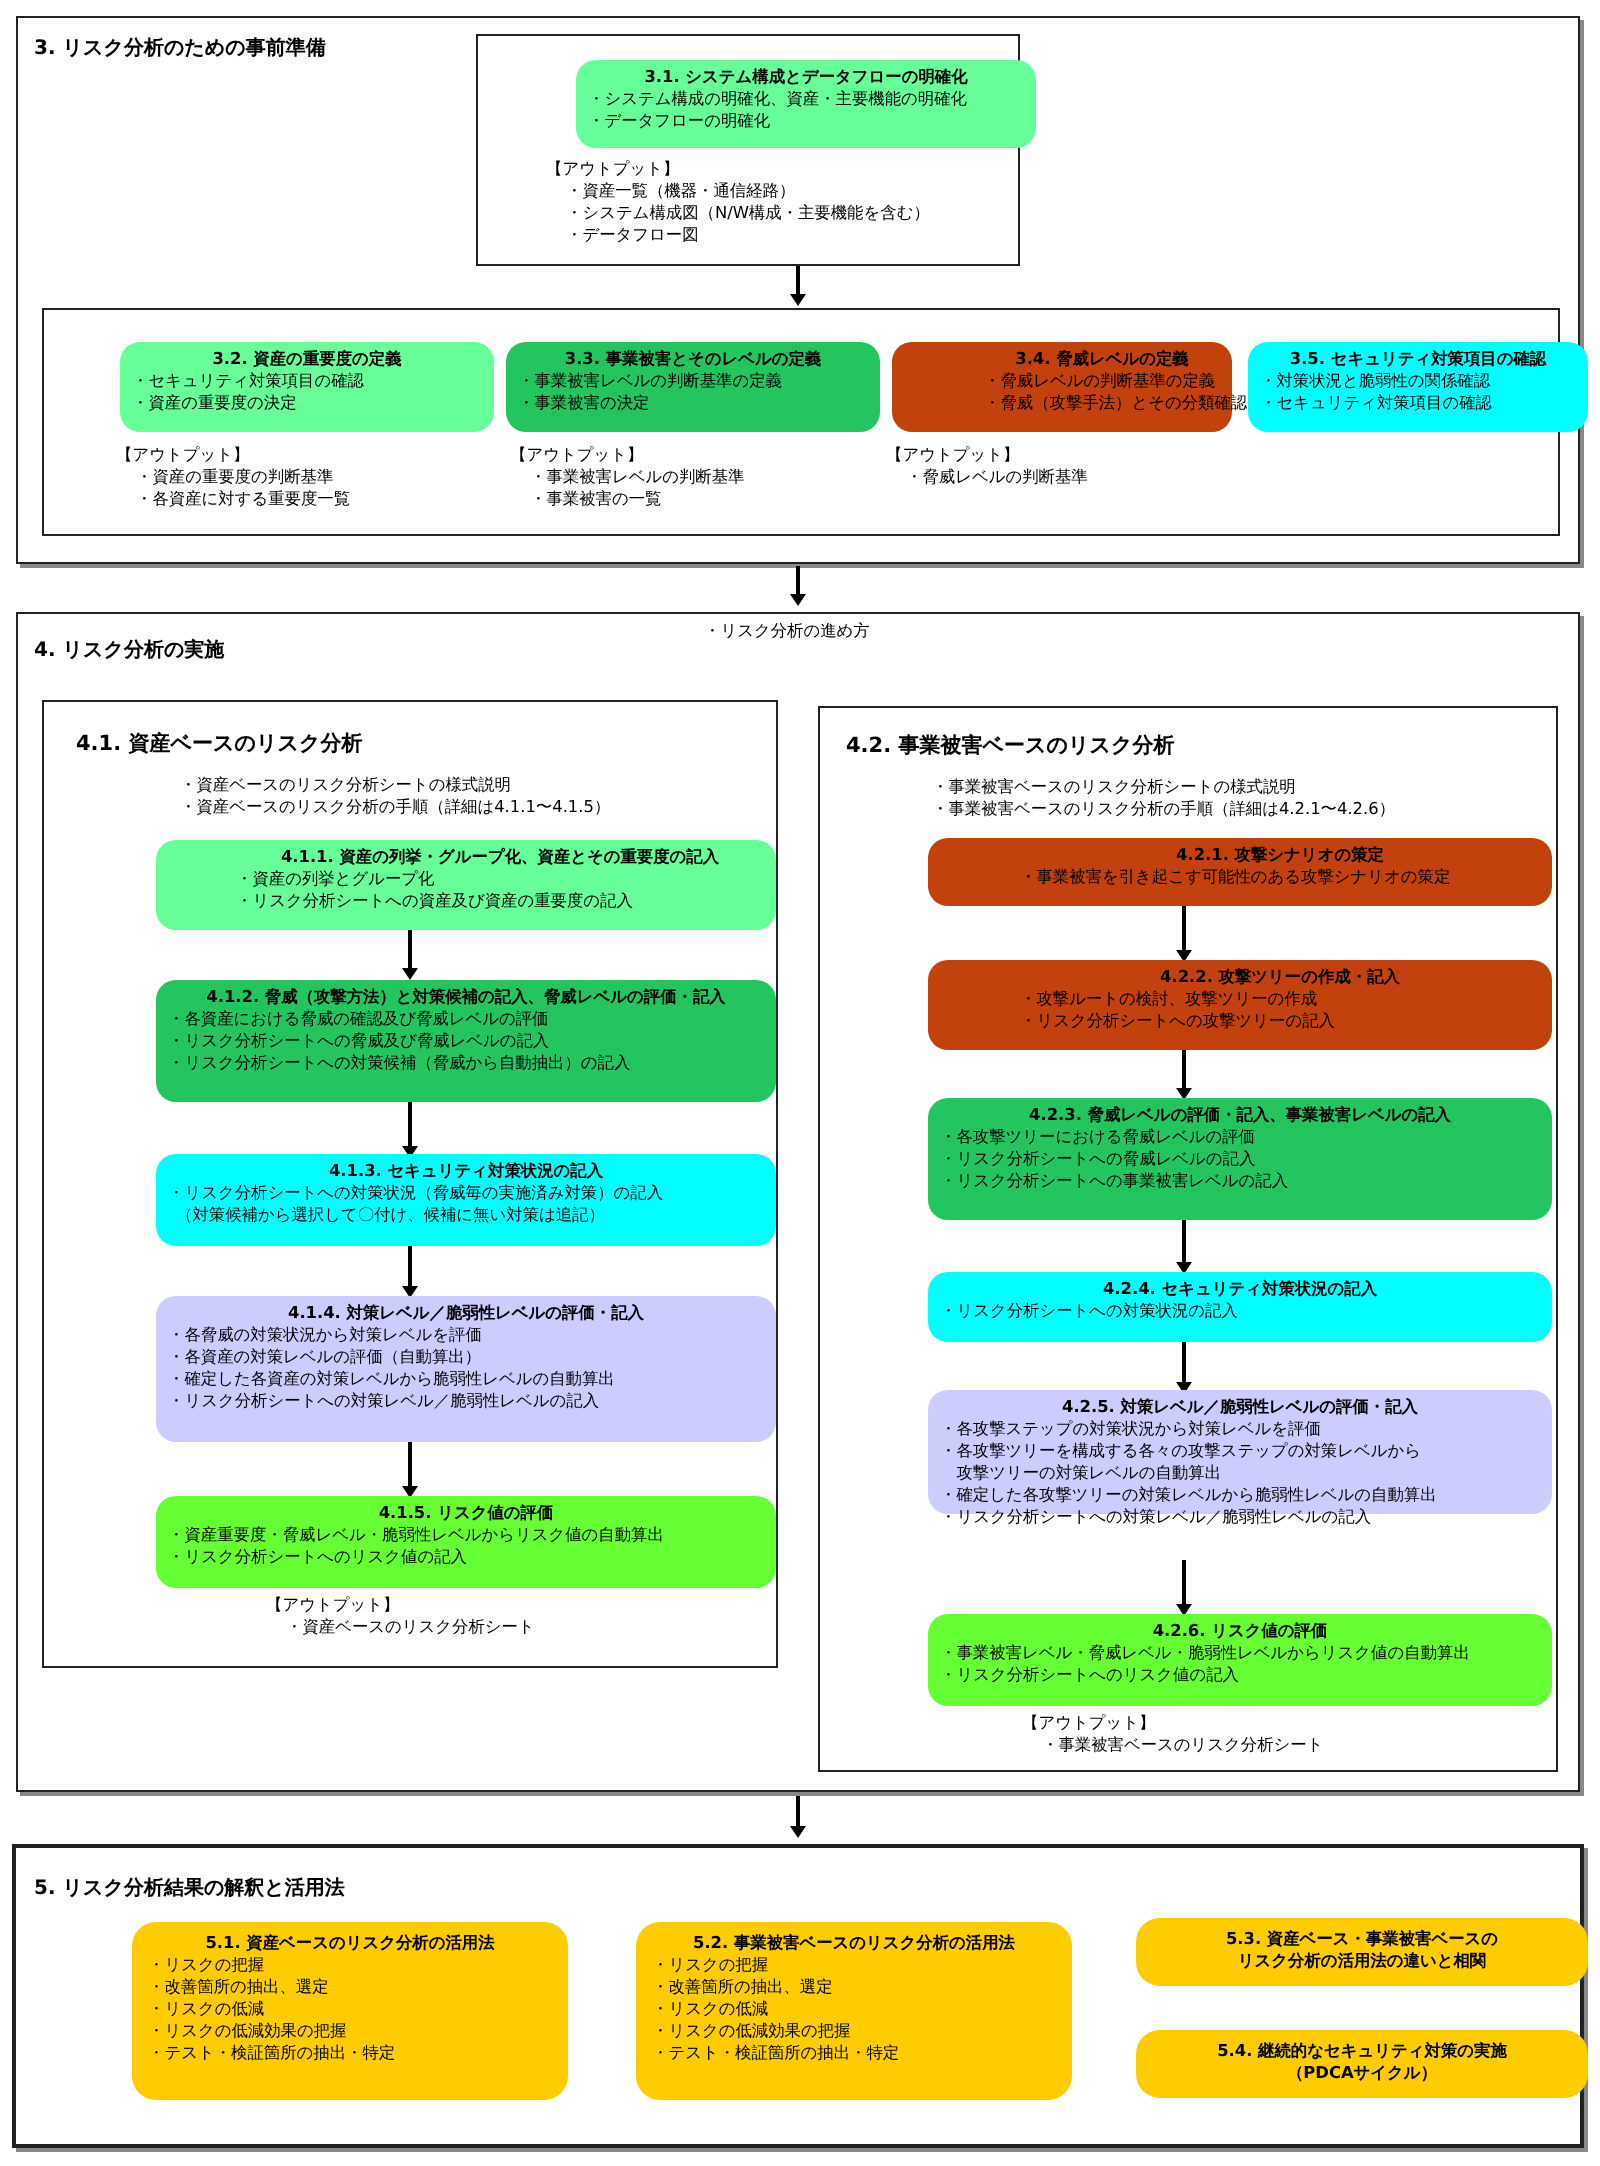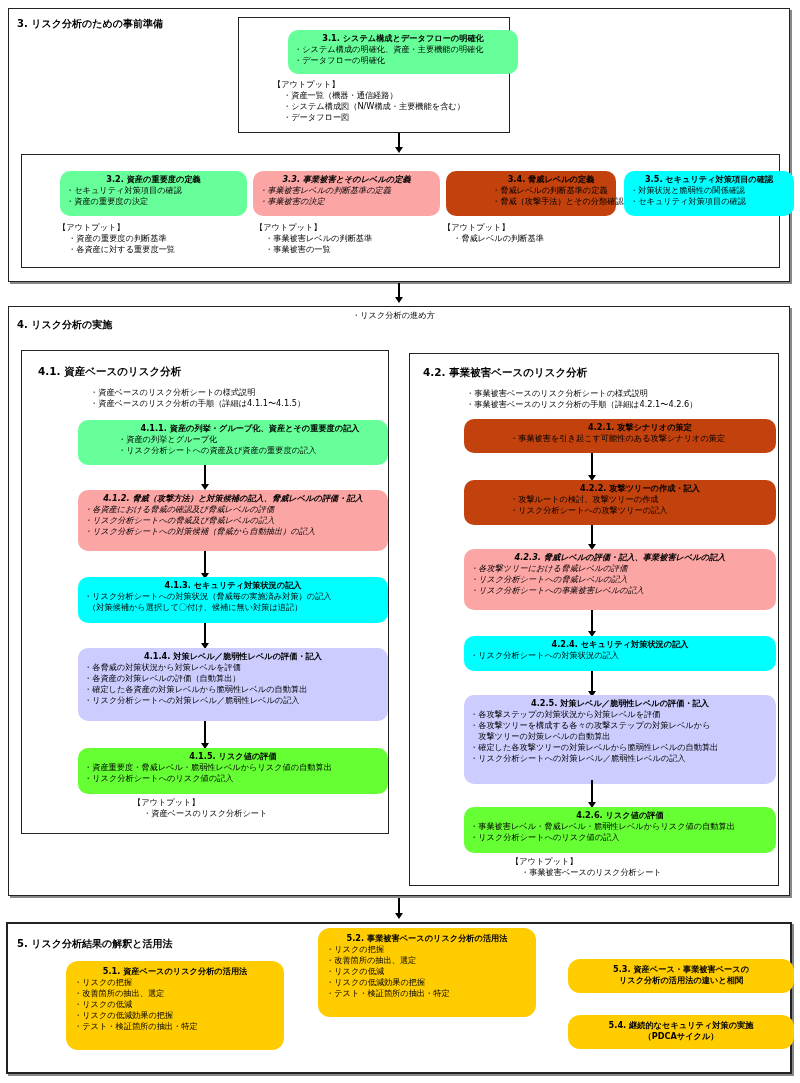--- a/index.html
+++ b/index.html
@@ -10,21 +10,21 @@
   .frame { position: absolute; border: 1.5px solid #222; background: #fff; }
   .frame.shadow { box-shadow: 2px 2px 0 #888; }
   .sec-title { position: absolute; font-weight: bold; font-size: 10px; white-space: nowrap; }
   .sub-title { position: absolute; font-weight: bold; font-size: 10.5px; white-space: nowrap; }
   .box {
     position: absolute; border-radius: 10px; padding: 3px 6px; font-size: 8.2px; line-height: 11px; margin-left: 28px;
   }
   .box .bt { font-weight: bold; text-align: center; white-space: nowrap; }
   .box .bl { white-space: nowrap; }
   .green { background: #66ff99; }
-  .pink { background: #fca5a5; font-style: italic; }
+  .pink { background: #22c55e; }
   .yellow { background: #c2410c; padding-left: 46px; }
   .cyan { background: #00ffff; }
   .lav { background: #ccccff; }
   .lime { background: #66ff33; }
   .gold { background: #ffcc00; border-radius: 12px; }
   .out { position: absolute; font-size: 8.2px; line-height: 11px; white-space: nowrap; }
   .out .oi { padding-left: 10px; }
   .note { position: absolute; font-size: 8.2px; line-height: 11px; white-space: nowrap; }
   .vline { position: absolute; width: 2px; background: #000; }
   .arrowhead { position: absolute; width: 0; height: 0; border-left: 4px solid transparent; border-right: 4px solid transparent; border-top: 6px solid #000; }
@@ -180,21 +180,21 @@
 <div class="vline" style="left:591px;top:610px;height:23px;"></div>
 <div class="arrowhead" style="left:588px;top:631px;"></div>
 
 <div class="box cyan" style="left:436px;top:636px;width:312px;height:35px;">
   <div class="bt">4.2.4. セキュリティ対策状況の記入</div>
   <div class="bl">・リスク分析シートへの対策状況の記入</div>
 </div>
 <div class="vline" style="left:591px;top:671px;height:22px;"></div>
 <div class="arrowhead" style="left:588px;top:691px;"></div>
 
-<div class="box lav" style="left:436px;top:695px;width:312px;height:89px;">
+<div class="box lav" style="left:436px;top:695px;width:312px;height:62px;">
   <div class="bt">4.2.5. 対策レベル／脆弱性レベルの評価・記入</div>
   <div class="bl">・各攻撃ステップの対策状況から対策レベルを評価</div>
   <div class="bl">・各攻撃ツリーを構成する各々の攻撃ステップの対策レベルから</div>
   <div class="bl">　攻撃ツリーの対策レベルの自動算出</div>
   <div class="bl">・確定した各攻撃ツリーの対策レベルから脆弱性レベルの自動算出</div>
   <div class="bl">・リスク分析シートへの対策レベル／脆弱性レベルの記入</div>
 </div>
 <div class="vline" style="left:591px;top:780px;height:24px;"></div>
 <div class="arrowhead" style="left:588px;top:802px;"></div>
 
@@ -216,21 +216,21 @@
 
 <div class="box gold" style="left:38px;top:961px;width:218px;height:89px;padding:5px 8px;">
   <div class="bt">5.1. 資産ベースのリスク分析の活用法</div>
   <div class="bl">・リスクの把握</div>
   <div class="bl">・改善箇所の抽出、選定</div>
   <div class="bl">・リスクの低減</div>
   <div class="bl">・リスクの低減効果の把握</div>
   <div class="bl">・テスト・検証箇所の抽出・特定</div>
 </div>
 
-<div class="box gold" style="left:290px;top:928px;width:218px;height:89px;padding:5px 8px;">
+<div class="box gold" style="left:290px;top:961px;width:218px;height:89px;padding:5px 8px;">
   <div class="bt">5.2. 事業被害ベースのリスク分析の活用法</div>
   <div class="bl">・リスクの把握</div>
   <div class="bl">・改善箇所の抽出、選定</div>
   <div class="bl">・リスクの低減</div>
   <div class="bl">・リスクの低減効果の把握</div>
   <div class="bl">・テスト・検証箇所の抽出・特定</div>
 </div>
 
 <div class="box gold" style="left:540px;top:959px;width:226px;height:34px;padding:5px 6px;">
   <div class="bt">5.3. 資産ベース・事業被害ベースの</div>

